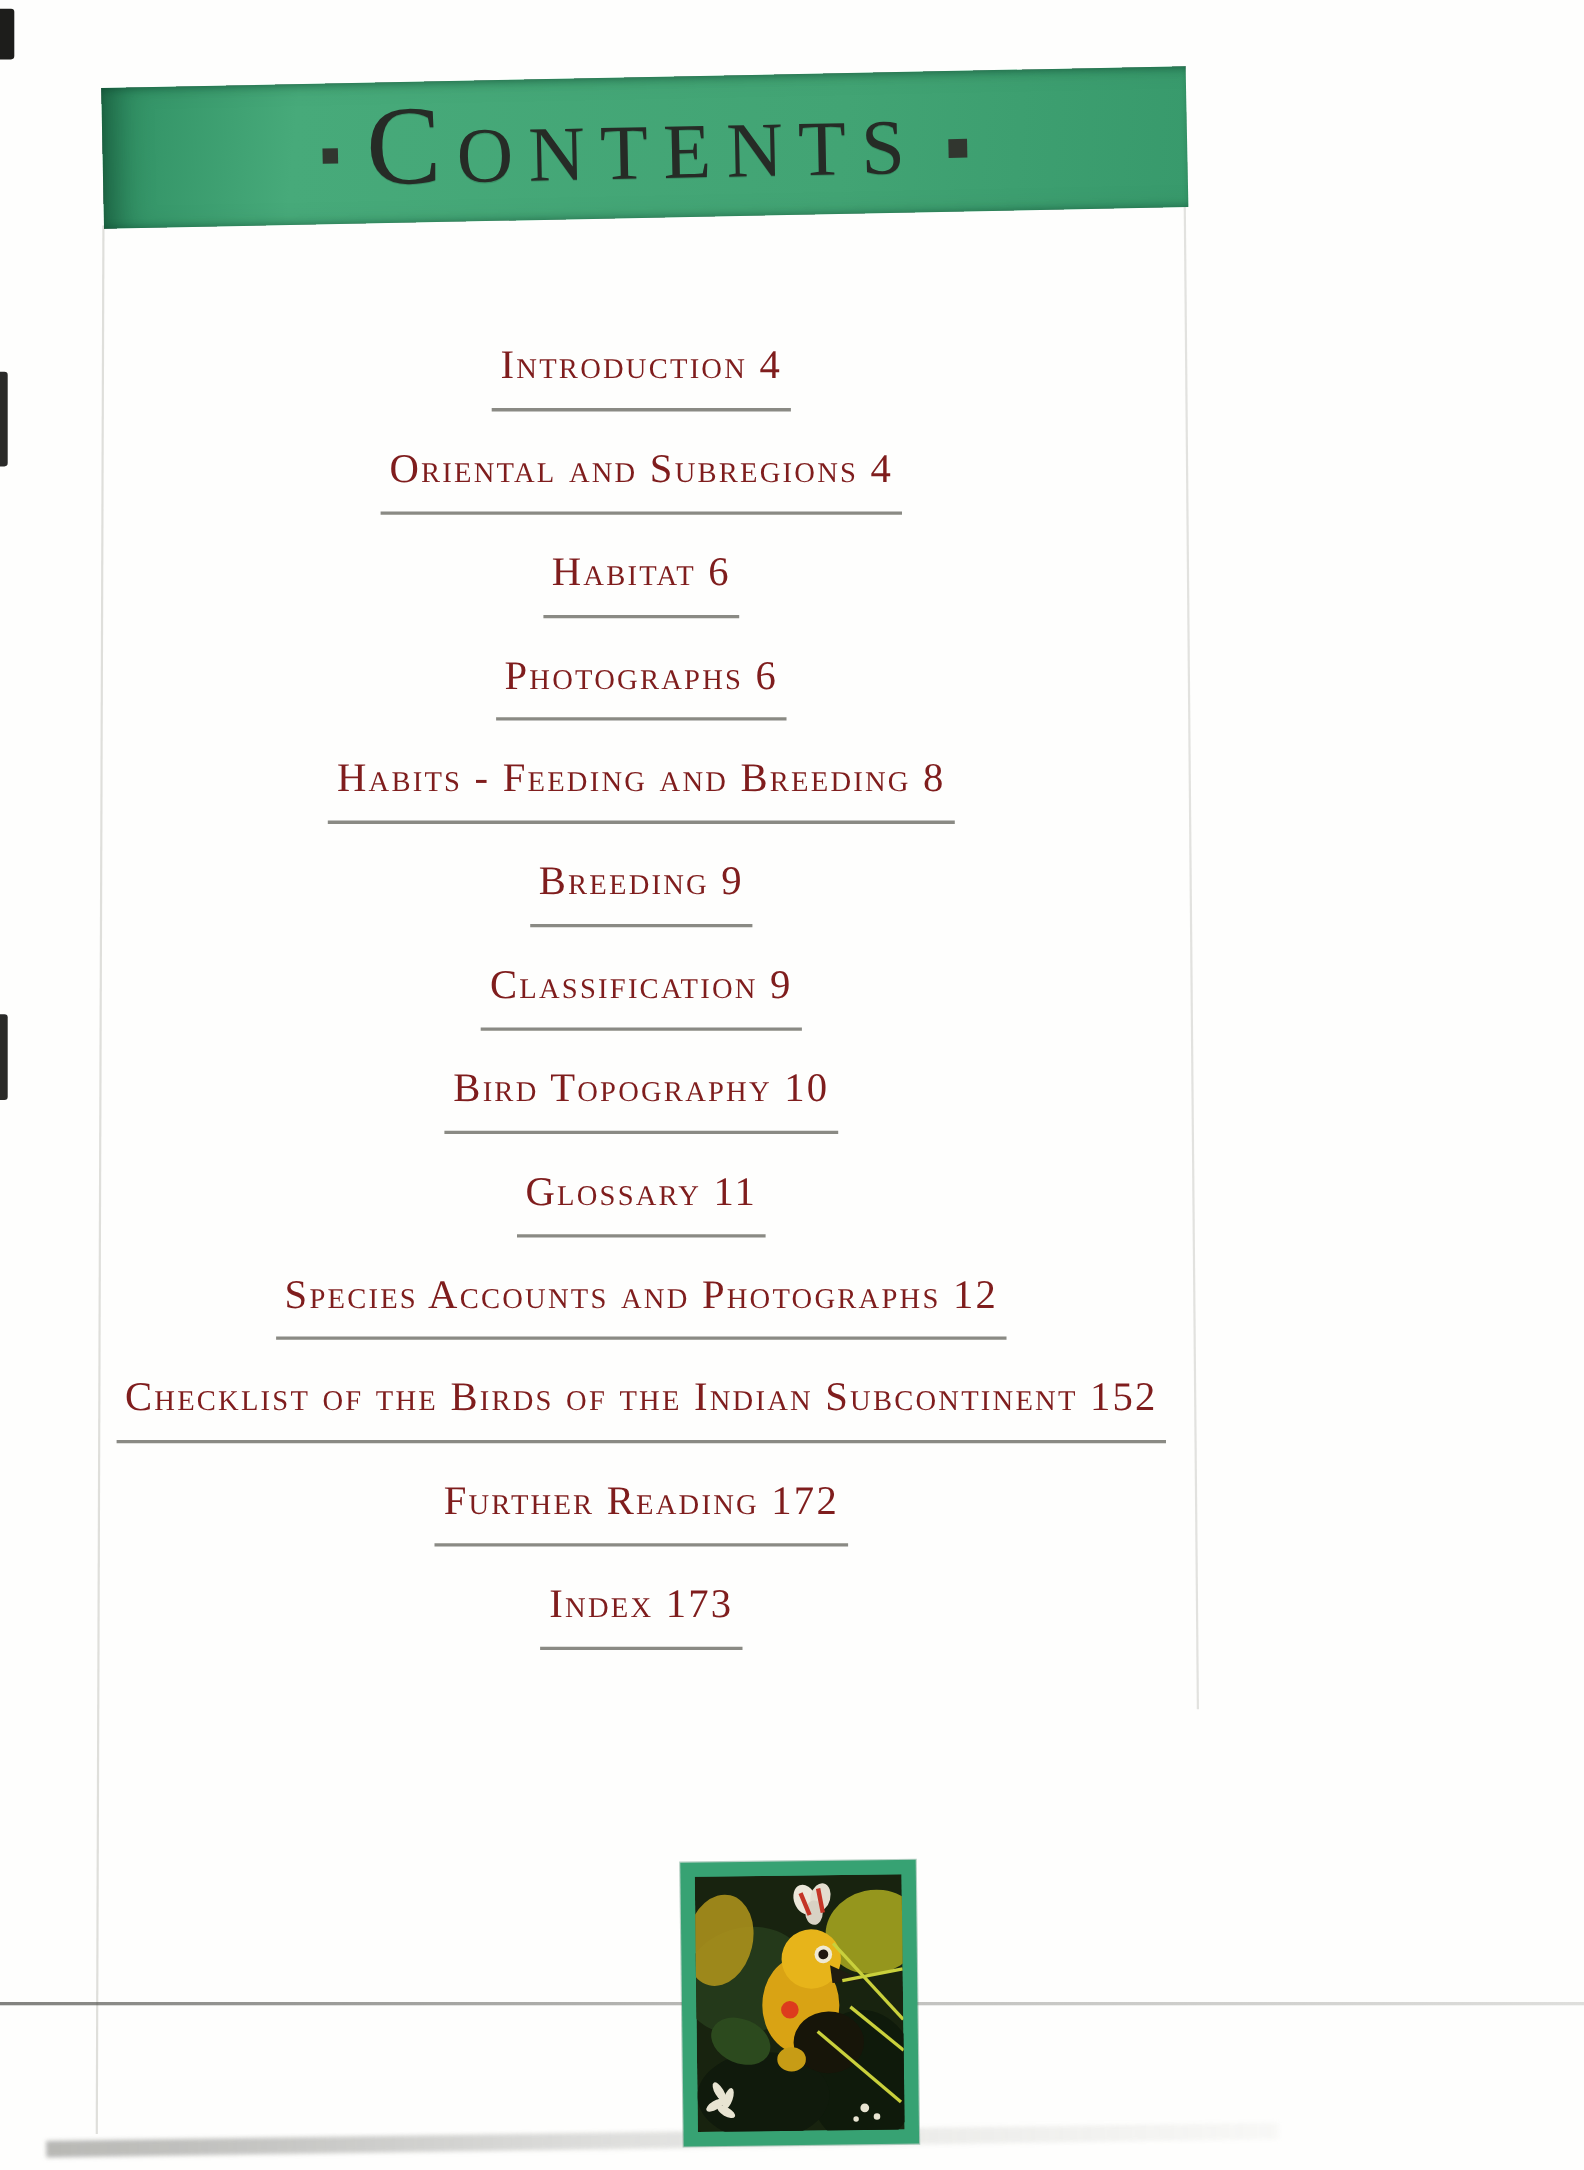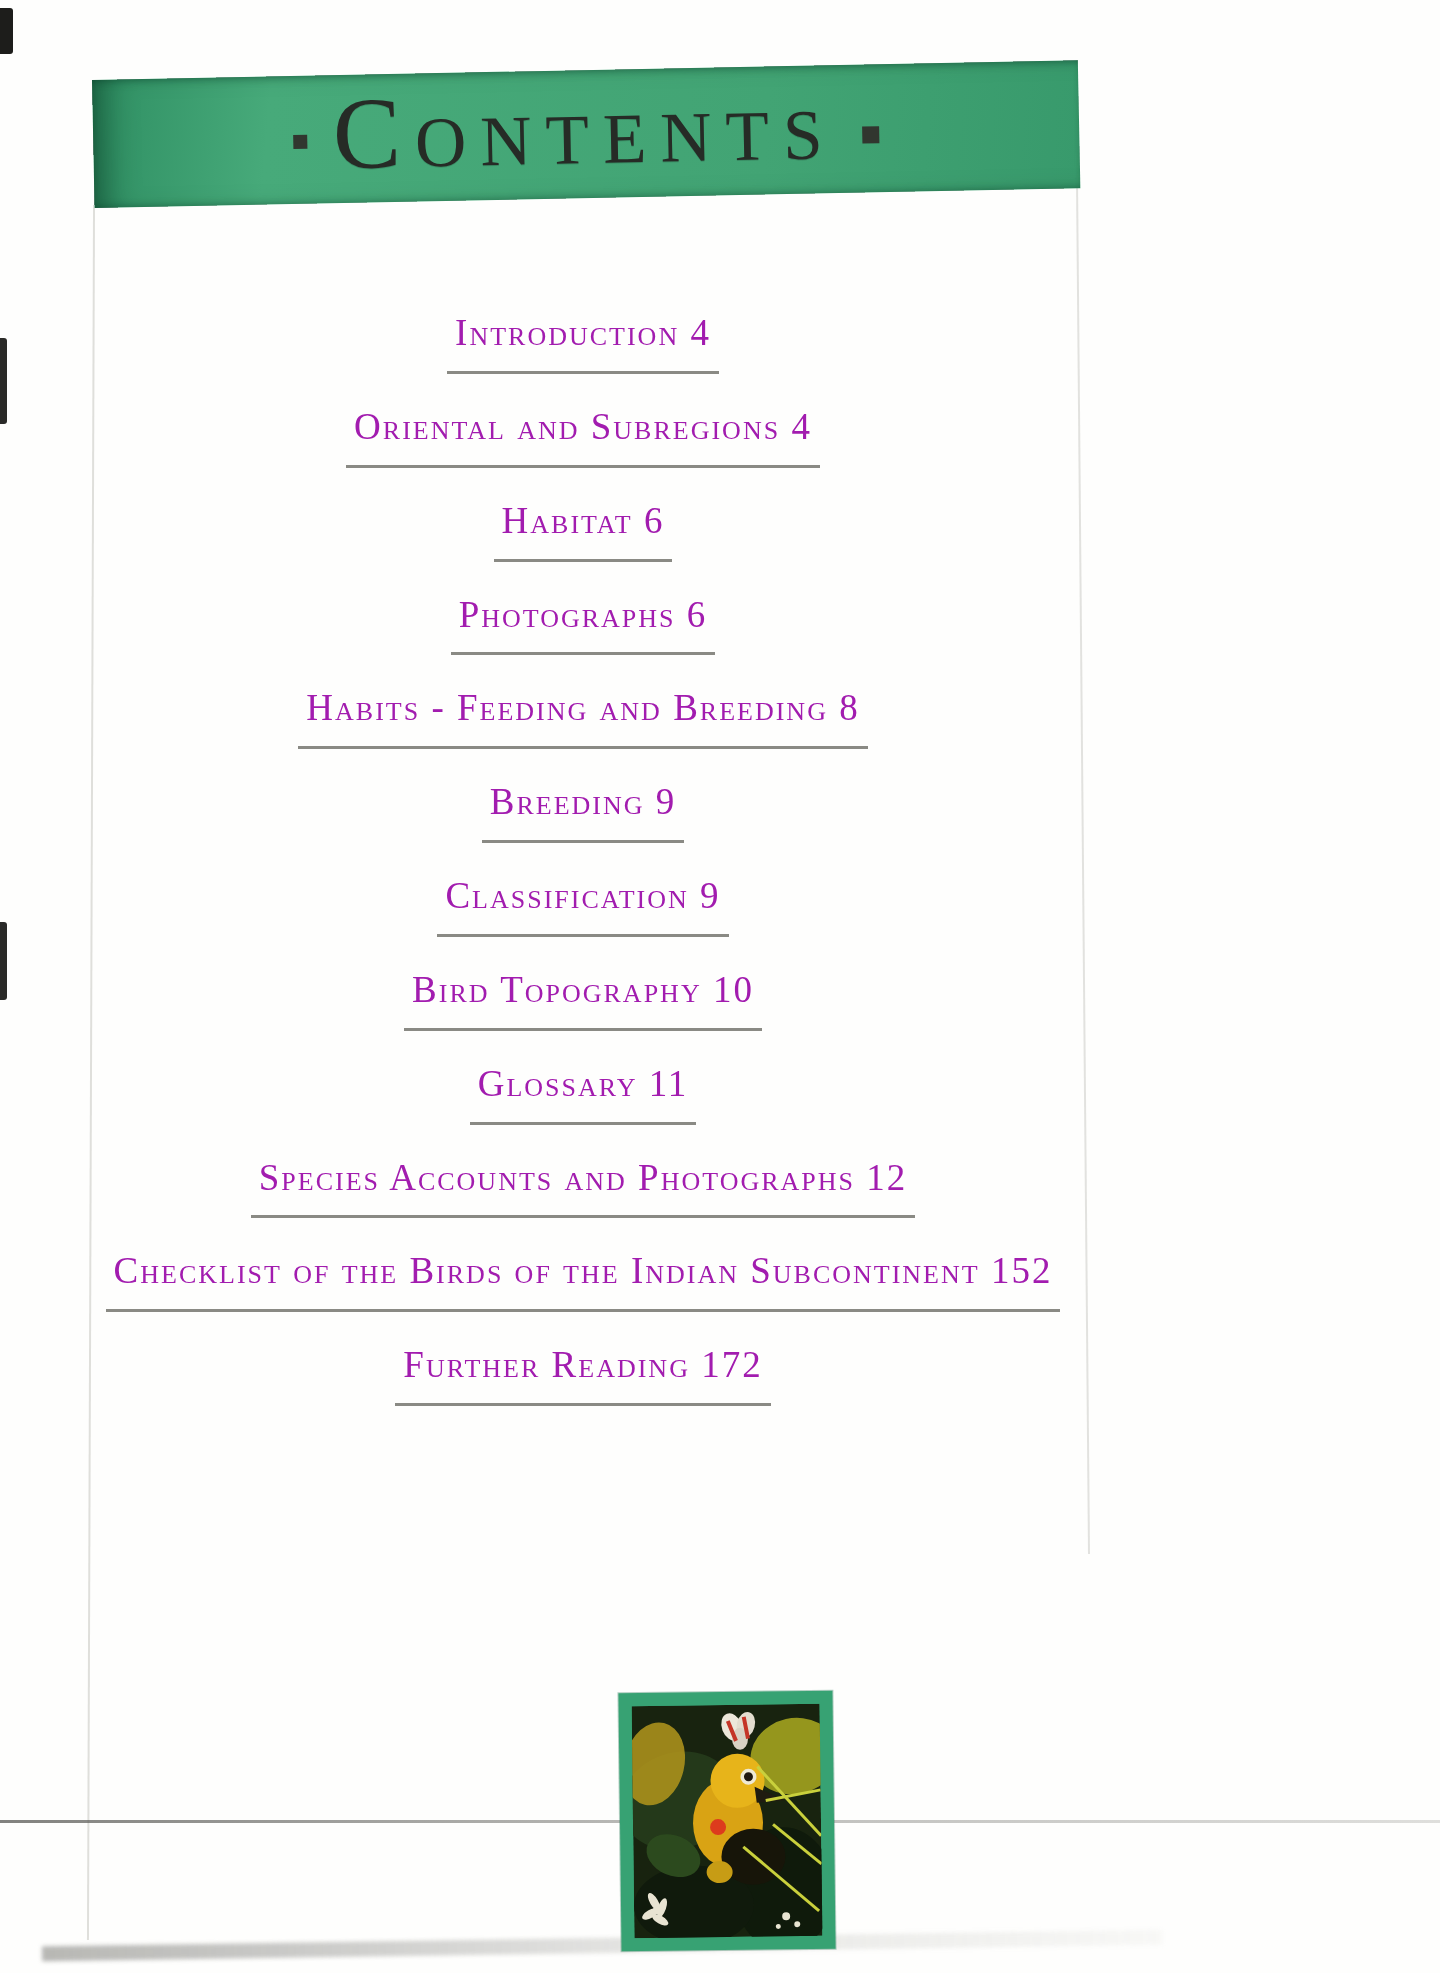--- a/index.html
+++ b/index.html
@@ -37,21 +37,21 @@
     color:#262b26;padding-bottom:10px;text-shadow:0 1px 0 rgba(0,0,0,.15);
   }
   .sq{display:inline-block;background:#31362f;}
   .sq-left{width:14px;height:14px;margin-top:4px;}
   .sq-right{width:17px;height:17px;margin-top:12px;}
   
   .toc{position:absolute;left:0;top:314px;width:1166px;text-align:center;}
   .toc-entry{margin-bottom:34px;}
   .toc-text{
     display:inline-block;font-variant:small-caps;
-    font-size:37px;line-height:1.05;letter-spacing:2px;color:#a21caf;
+    font-size:37px;line-height:1.05;letter-spacing:2px;color:#7f1d1d;
     padding:0 8px 18px;border-bottom:3px solid rgba(118,118,111,.85);
   }
   
   .fold-line{position:absolute;left:0;top:1820px;width:1440px;height:3px;
     background:linear-gradient(90deg,rgba(88,88,84,.75),rgba(118,118,113,.5) 45%,rgba(150,150,144,.3));}
   
   .photo-frame{
     position:absolute;left:620px;top:1692px;width:214px;height:258px;
     box-sizing:border-box;padding:13px;background:#37a273;
     transform:rotate(-.7deg);box-shadow:0 0 0 1px rgba(40,120,85,.35);
@@ -81,20 +81,21 @@
     <div class="toc-entry"><span class="toc-text"><span>Habitat</span> <span>6</span></span></div>
     <div class="toc-entry"><span class="toc-text"><span>Photographs</span> <span>6</span></span></div>
     <div class="toc-entry"><span class="toc-text"><span>Habits - Feeding and Breeding</span> <span>8</span></span></div>
     <div class="toc-entry"><span class="toc-text"><span>Breeding</span> <span>9</span></span></div>
     <div class="toc-entry"><span class="toc-text"><span>Classification</span> <span>9</span></span></div>
     <div class="toc-entry"><span class="toc-text"><span>Bird Topography</span> <span>10</span></span></div>
     <div class="toc-entry"><span class="toc-text"><span>Glossary</span> <span>11</span></span></div>
     <div class="toc-entry"><span class="toc-text"><span>Species Accounts and Photographs</span> <span>12</span></span></div>
     <div class="toc-entry"><span class="toc-text"><span>Checklist of the Birds of the Indian Subcontinent</span> <span>152</span></span></div>
     <div class="toc-entry"><span class="toc-text"><span>Further Reading</span> <span>172</span></span></div>
+    <div class="toc-entry"><span class="toc-text"><span>Index</span> <span>173</span></span></div>
   </div>
 
 <div class="fold-line"></div>
 
 <div class="photo-frame">
   <svg viewBox="0 0 188 232" preserveAspectRatio="none">
     <rect x="0" y="0" width="188" height="232" fill="#18230f"></rect>
     <ellipse cx="45" cy="95" rx="58" ry="48" fill="#24391a" transform="rotate(-18 45 95)"></ellipse>
     <ellipse cx="150" cy="185" rx="50" ry="62" fill="#0f1a0b"></ellipse>
     <ellipse cx="60" cy="200" rx="60" ry="40" fill="#101a0c"></ellipse>

